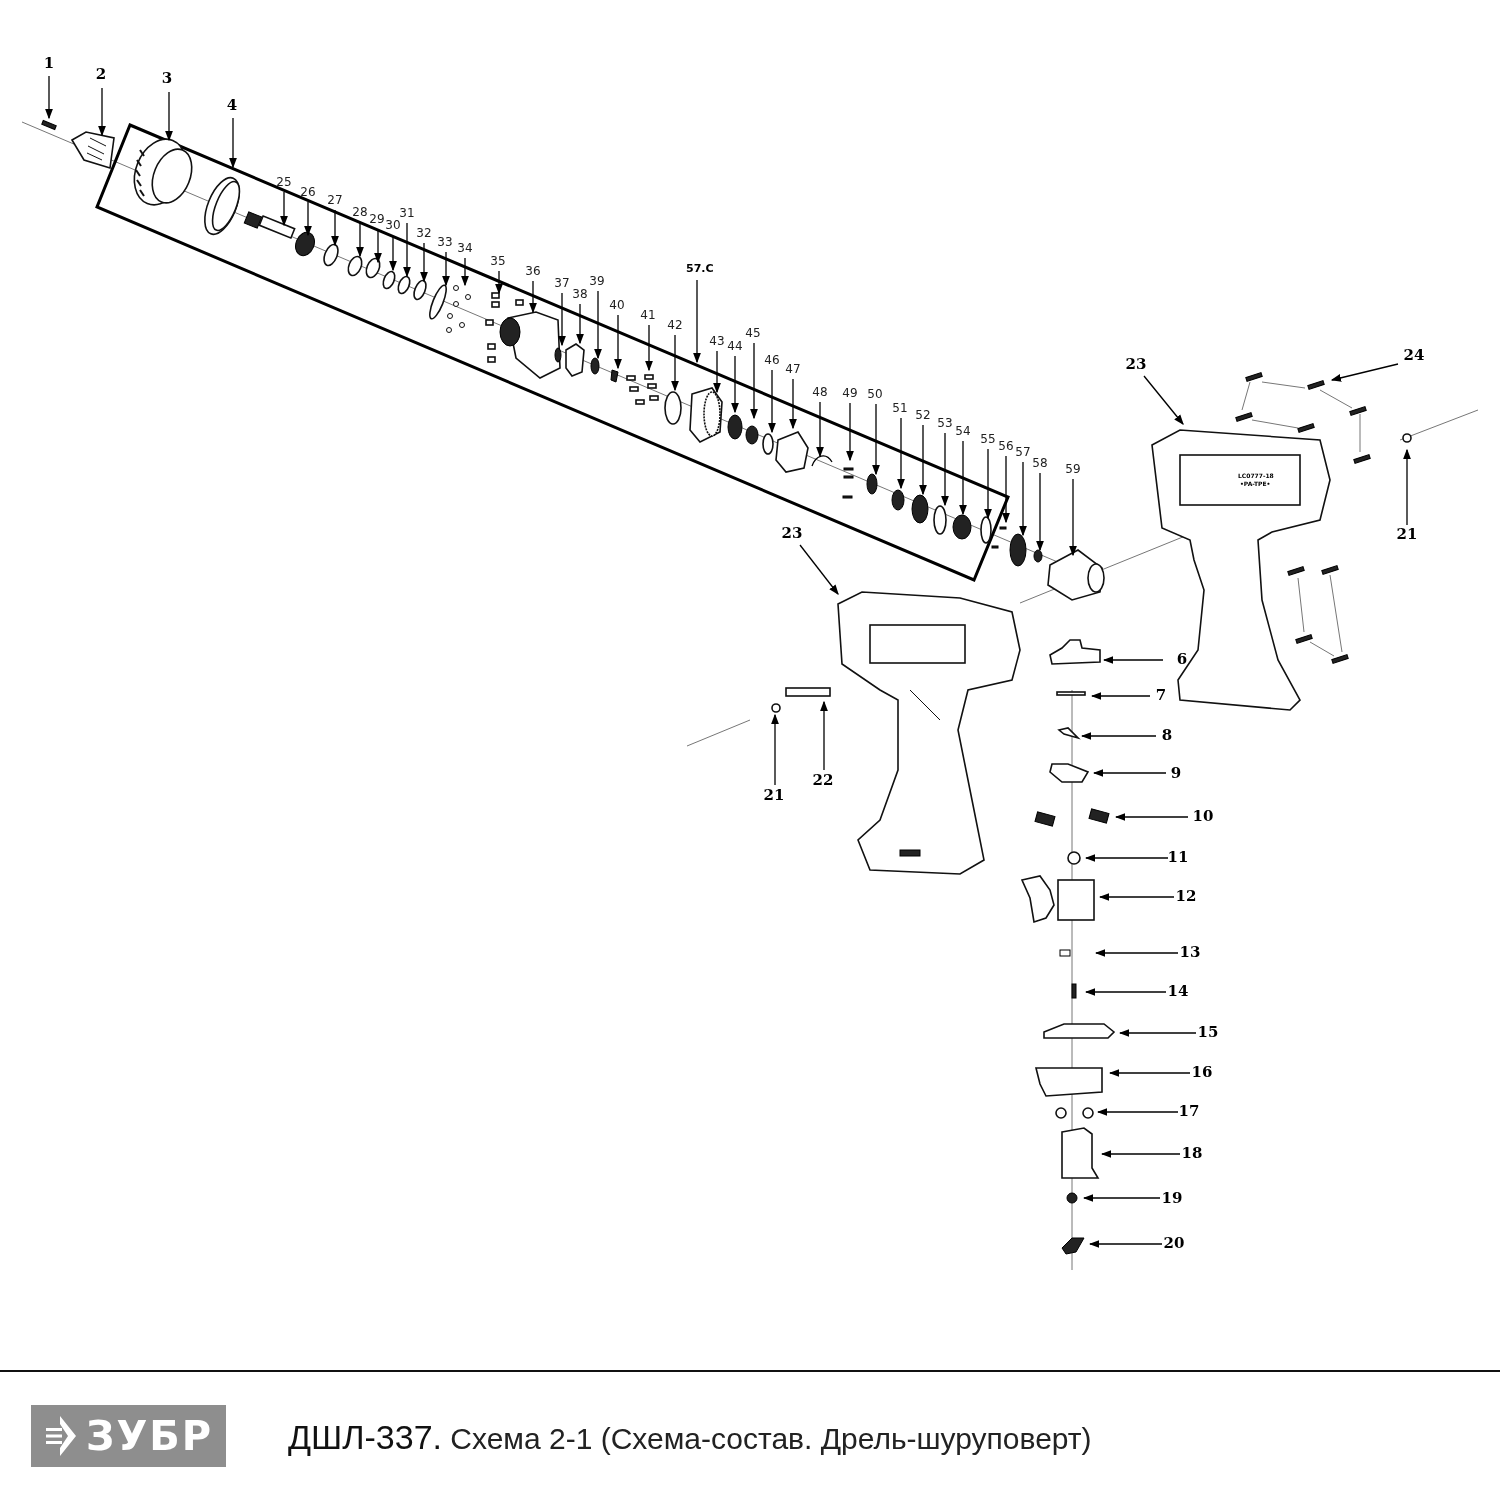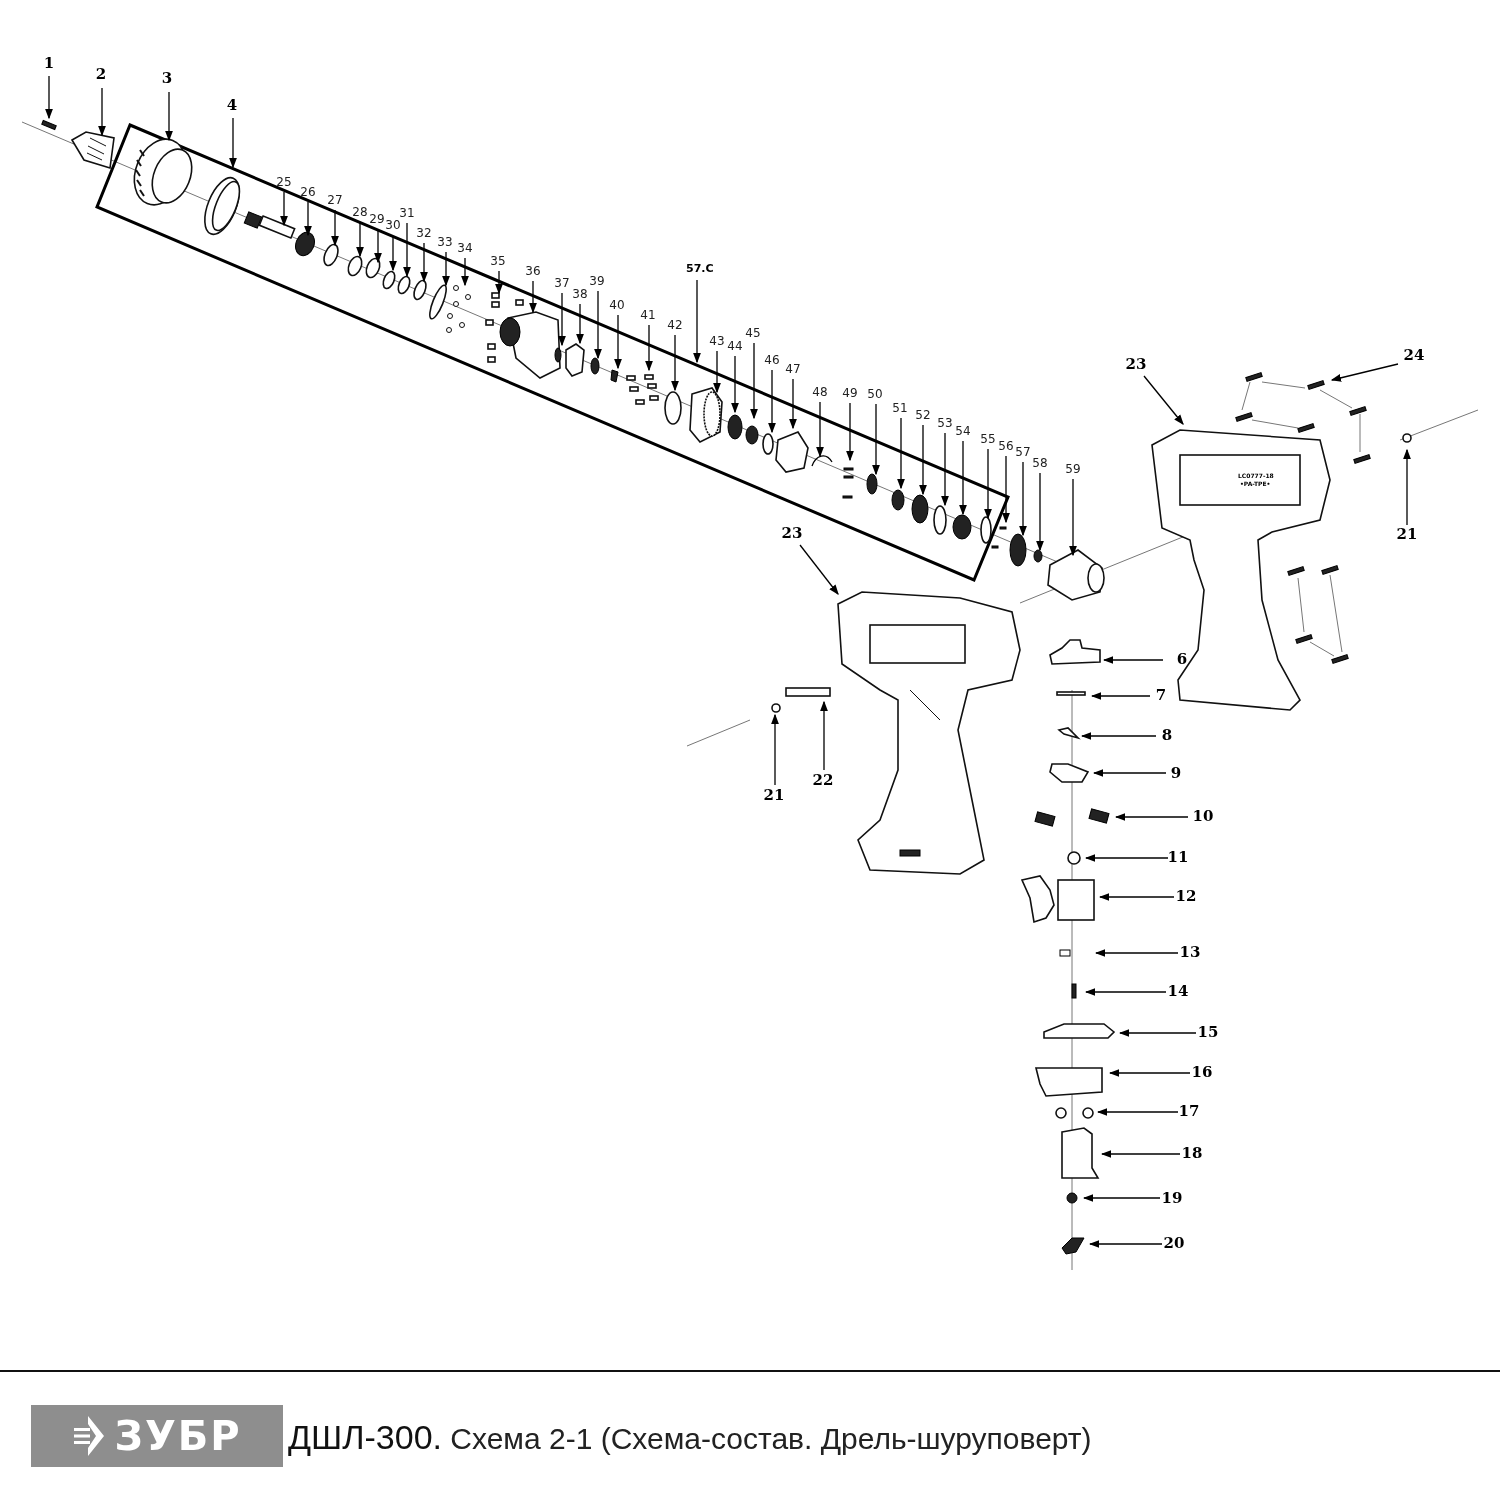--- a/index.html
+++ b/index.html
@@ -6,21 +6,21 @@
   body{width:1500px;height:1500px;position:relative;overflow:hidden;font-family:"DejaVu Serif",serif;}
   #diagram{position:absolute;left:0;top:0;width:1500px;height:1370px;}
   .lbl-b{font-family:"DejaVu Serif",serif;font-weight:bold;font-size:15px;fill:#000;}
   .lbl-t{font-family:"DejaVu Sans",sans-serif;font-size:12px;fill:#222;}
   .lbl-s{font-family:"DejaVu Sans",sans-serif;font-weight:bold;font-size:11px;fill:#000;}
   .part{fill:#fff;stroke:#111;stroke-width:1.6;}
   .dark{fill:#222;stroke:#000;stroke-width:1;}
   .thin{stroke:#777;stroke-width:1;fill:none;}
   .arr{stroke:#000;stroke-width:1.3;fill:none;}
   #footer-rule{position:absolute;left:0;top:1370px;width:1500px;height:2px;background:#111;}
-  #logo{position:absolute;left:31px;top:1405px;width:252px;height:62px;background:#8e8e8e;display:flex;align-items:center;justify-content:center;}
+  #logo{position:absolute;left:31px;top:1405px;width:195px;height:62px;background:#8e8e8e;display:flex;align-items:center;justify-content:center;}
   #logo svg{display:block;}
   #logo-text{color:#fff;font-family:"DejaVu Sans",sans-serif;font-weight:bold;font-size:40px;letter-spacing:2px;margin-left:8px;}
   #title{position:absolute;left:288px;top:1418px;font-family:"Liberation Sans",sans-serif;font-size:30px;color:#111;white-space:nowrap;}
   #title .model{font-size:34px;}
   #title .desc{font-weight:300;color:#222;}
 </style>
 </head>
 <body>
 
 <svg id="diagram" viewBox="0 0 1500 1370" width="1500" height="1370" xmlns="http://www.w3.org/2000/svg">
@@ -370,15 +370,15 @@
   <svg width="34" height="44" viewBox="0 0 34 44">
     <path d="M16,2 L32,22 L16,42 L16,34 L24,22 L16,10 Z" fill="#fff"></path>
     <rect x="2" y="14" width="16" height="3" fill="#fff"></rect>
     <rect x="2" y="20.5" width="16" height="3" fill="#fff"></rect>
     <rect x="2" y="27" width="16" height="3" fill="#fff"></rect>
   </svg>
   <span id="logo-text">ЗУБР</span>
 </div>
 
 <div id="title">
-  <span class="model">ДШЛ-300.</span>
+  <span class="model">ДШЛ-337.</span>
   <span class="desc">Схема 2-1 (Схема-состав. Дрель-шуруповерт)</span>
 </div>
 
 </body></html>

